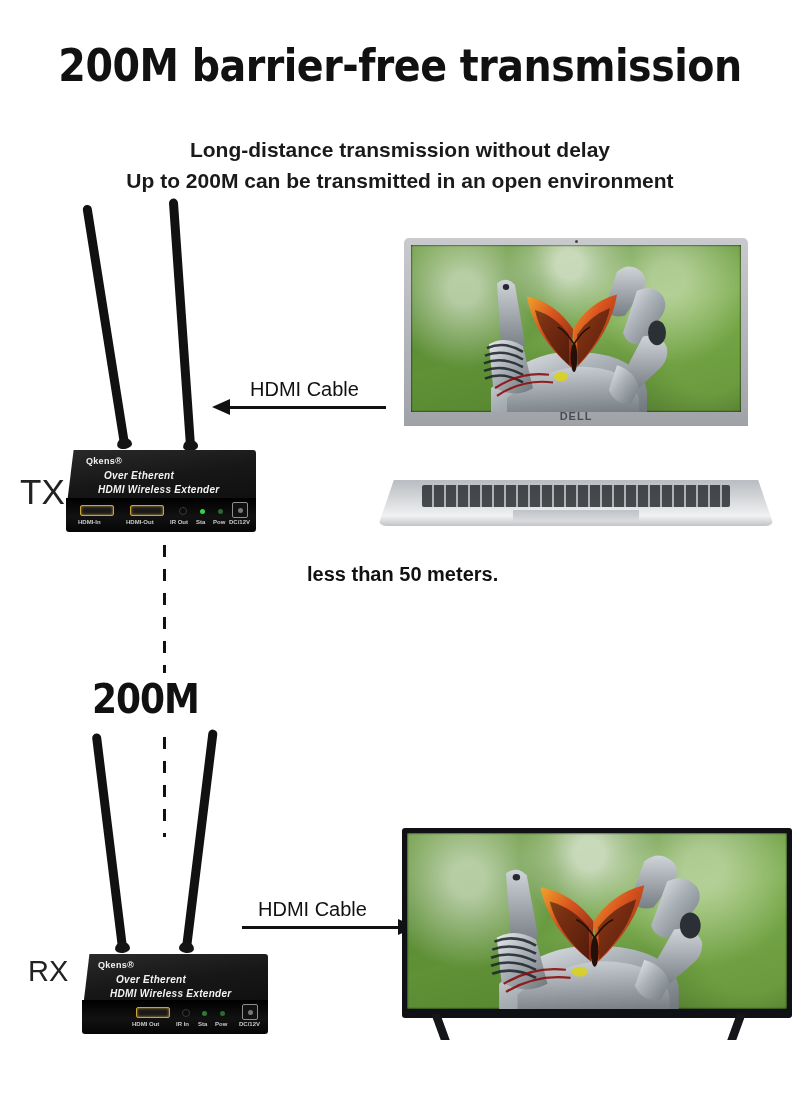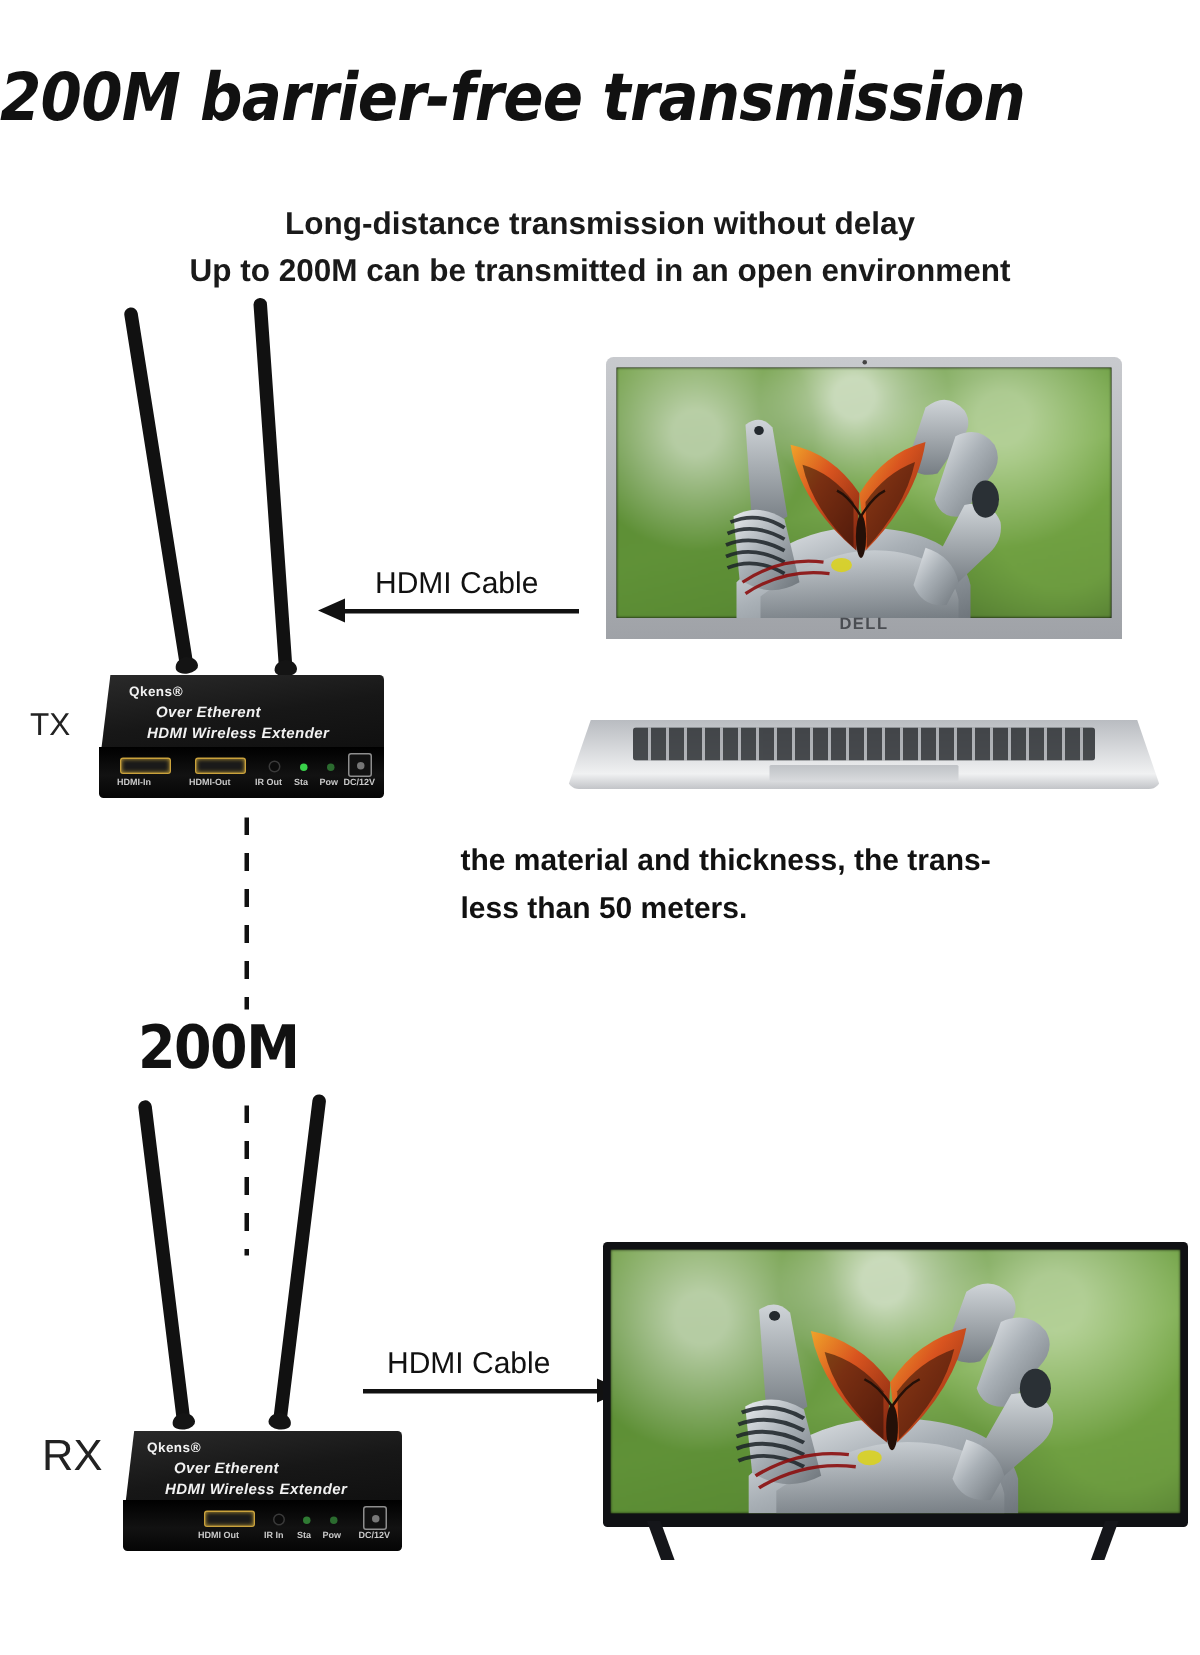--- a/index.html
+++ b/index.html
@@ -4,36 +4,35 @@
 <style>
   * { margin:0; padding:0; box-sizing:border-box; }
   html,body { background:#ffffff; }
   body {
     width:800px; height:1103px; position:relative; overflow:hidden;
     font-family:"Liberation Sans","DejaVu Sans",sans-serif; color:#000;
   }
 
   
   .headline{
-    position:absolute; left:0; top:40px; width:800px; text-align:left;
+    position:absolute; left:0; top:40px; width:800px; text-align:center;
     font-size:44px; font-weight:700; letter-spacing:-.5px; color:#111;
     font-family:"DejaVu Sans Condensed","Liberation Sans",sans-serif;
-    font-style:italic;
   }
   .subtitle{
     position:absolute; left:0; top:122px; width:800px; text-align:center;
     font-size:21px; font-weight:600; line-height:31px; color:#1a1a1a;margin-top:12px;
   }
   .body-copy{
     position:absolute; left:307px; top:558px; width:420px;
     font-size:20px; font-weight:600; line-height:32px; color:#111;
   }
   .body-copy div{ white-space:nowrap; }
 
-  .tx-label{ position:absolute; left:20px; top:472px; font-size:21px; font-weight:400; color:#222; }
+  .tx-label{ position:absolute; left:20px; top:472px; font-size:35px; font-weight:400; color:#222; }
   .rx-label{ position:absolute; left:28px; top:955px; font-size:29px; font-weight:400; color:#222; }
 
   .dist-label{
     position:absolute; left:92px; top:676px; font-size:40px; font-weight:700;
     letter-spacing:-1px; color:#111;
     font-family:"DejaVu Sans Condensed","Liberation Sans",sans-serif;
   }
 
   
   .dashed-link{
@@ -138,21 +137,20 @@
 <body>
 
 <div class="headline">200M barrier-free transmission</div>
 
 <div class="subtitle">
   <div>Long-distance transmission without delay</div>
   <div>Up to 200M can be transmitted in an open environment</div>
 </div>
 
 <div class="body-copy">
-  <div>the material and thickness, the trans-</div>
   <div>less than 50 meters.</div>
 </div>
 
 <div class="tx-label">TX</div>
 <div class="rx-label">RX</div>
 <div class="dist-label">200M</div>
 
 <div class="dashed-link"></div>
 <div class="dashed-link lower"></div>
 

